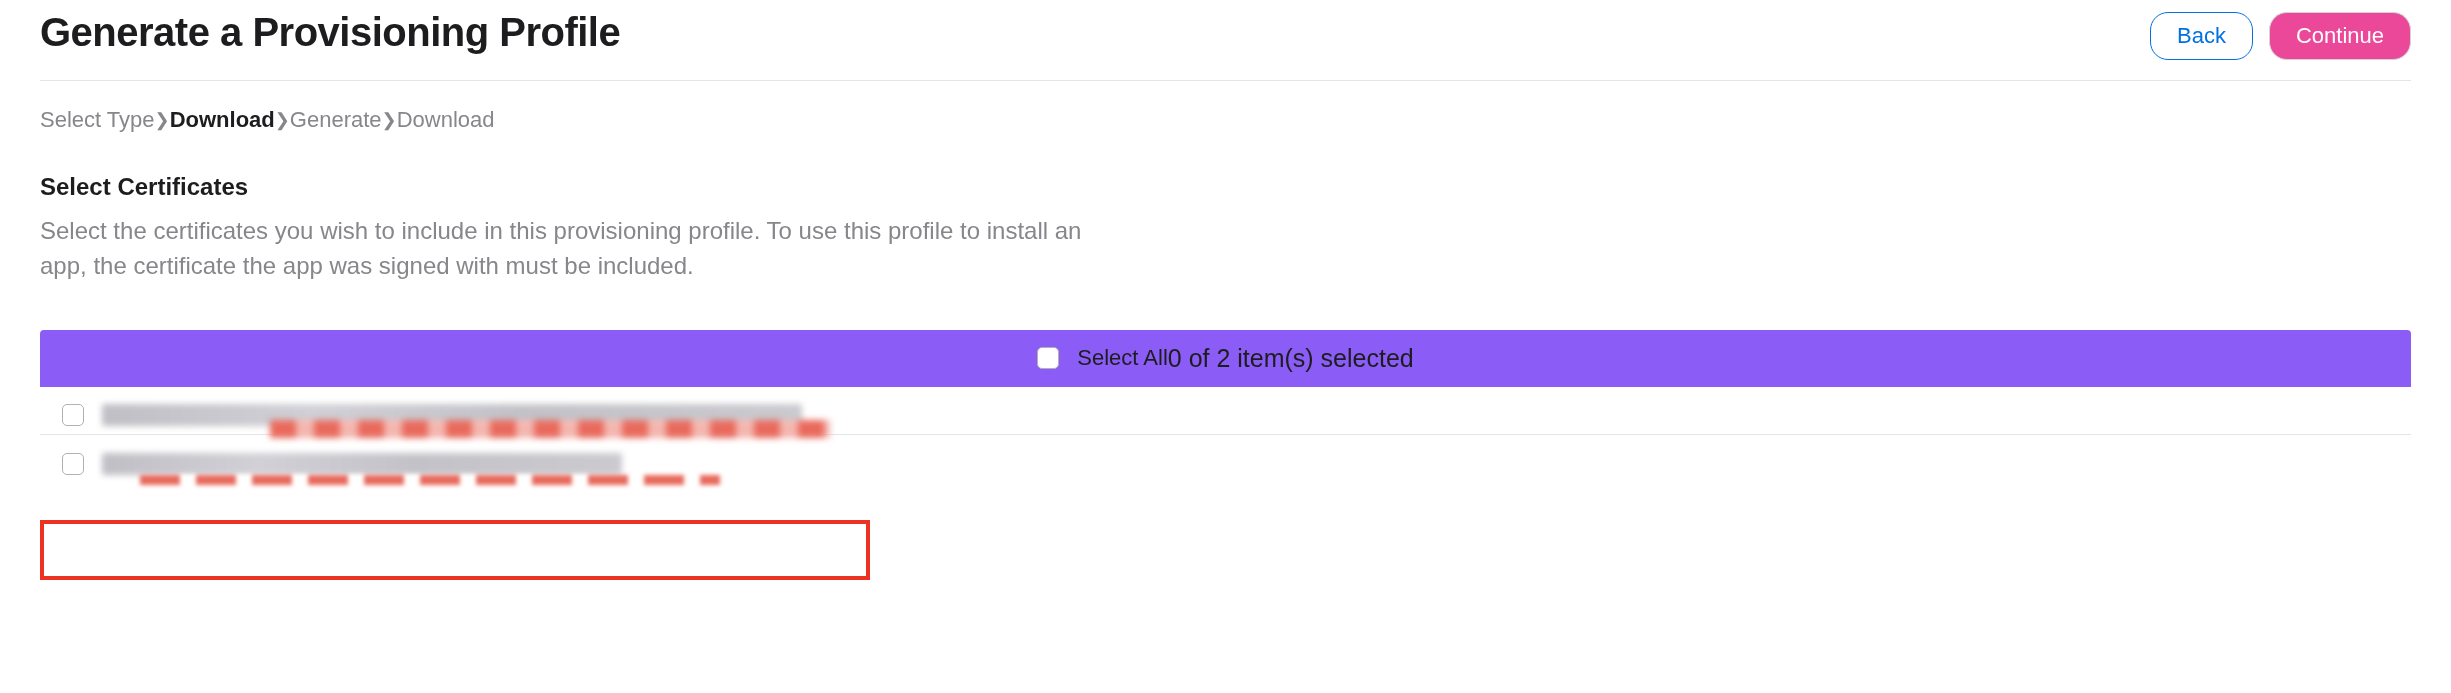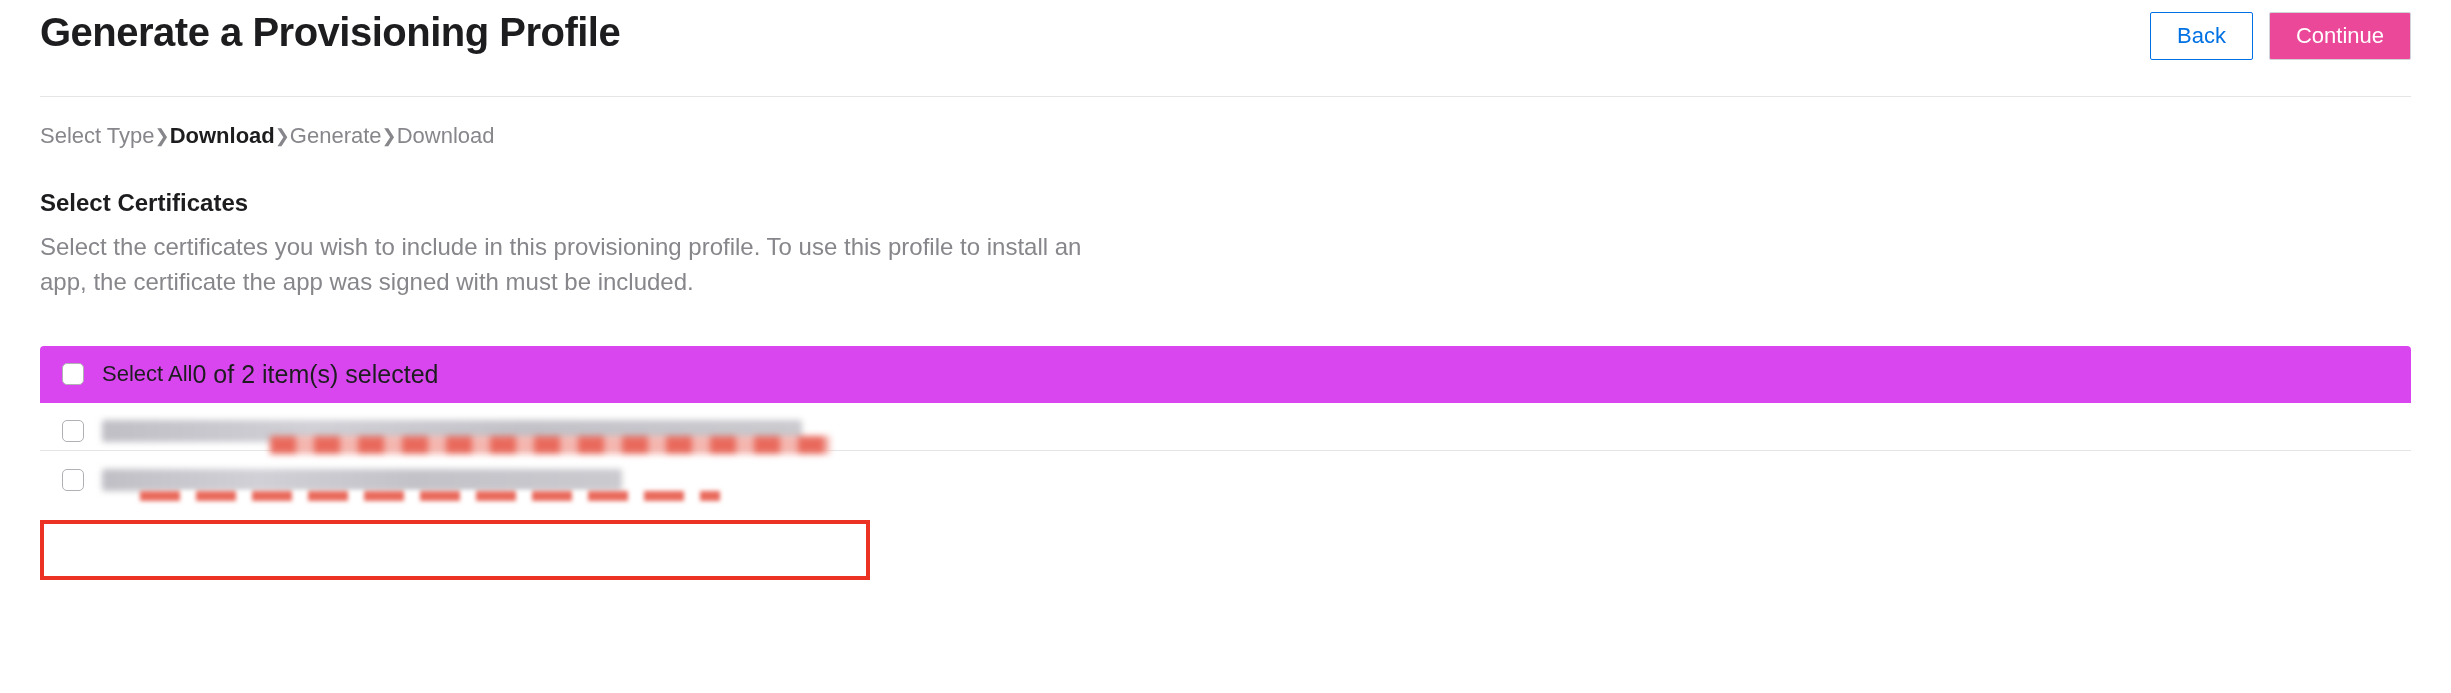--- a/index.html
+++ b/index.html
@@ -8,39 +8,39 @@
       background: #ffffff;
       color: #1d1d1f;
       width: 2451px;
       padding: 10px 40px 30px 40px;
     }
 
     .header-row {
       display: flex;
       align-items: flex-start;
       justify-content: space-between;
-      margin-bottom: 36px;
+      margin-bottom: 20px;
       gap: 48px;
     }
     .page-title {
       font-size: 40px;
       font-weight: 700;
       letter-spacing: -0.5px;
       color: #1d1d1f;
     }
     .button-row {
       display: flex;
       gap: 16px;
       padding-top: 2px;
     }
     .btn {
       font-size: 22px;
       font-weight: 400;
       padding: 10px 26px;
-      border-radius: 2px;
+      border-radius: 18px;
       cursor: pointer;
       min-width: 100px;
       text-align: center;
     }
     .btn-back {
       background: #ffffff;
       color: #0071e3;
       border: 1.5px solid #0071e3;
     }
     .btn-continue {
@@ -78,22 +78,22 @@
       line-height: 1.45;
       max-width: 1050px;
       margin-bottom: 46px;
     }
 
     .list-container { width: 100%; }
 
     .select-all-row {
       display: flex;
       align-items: center;
-      justify-content: flex-start;
-      background: #d946ef;
+      justify-content: center;
+      background: #8b5cf6;
       padding: 14px 22px;
       border-radius: 4px 4px 0 0;
     }
     .select-all-left {
       display: flex;
       align-items: center;
       gap: 18px;
     }
     .selection-count {
       font-size: 25px;

